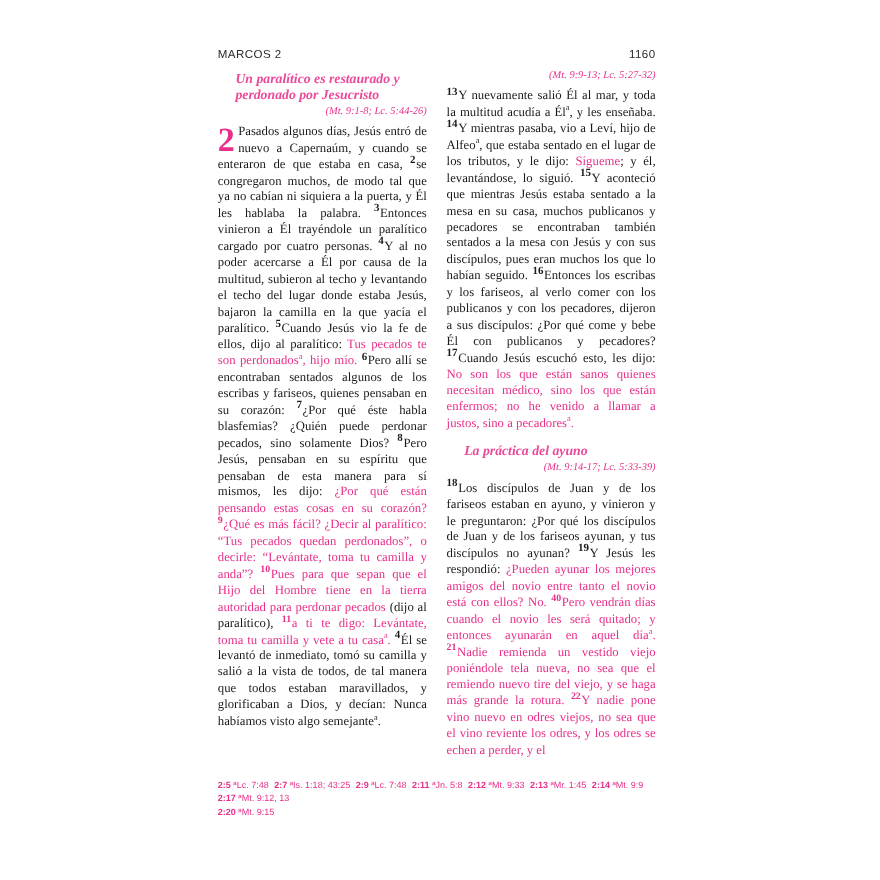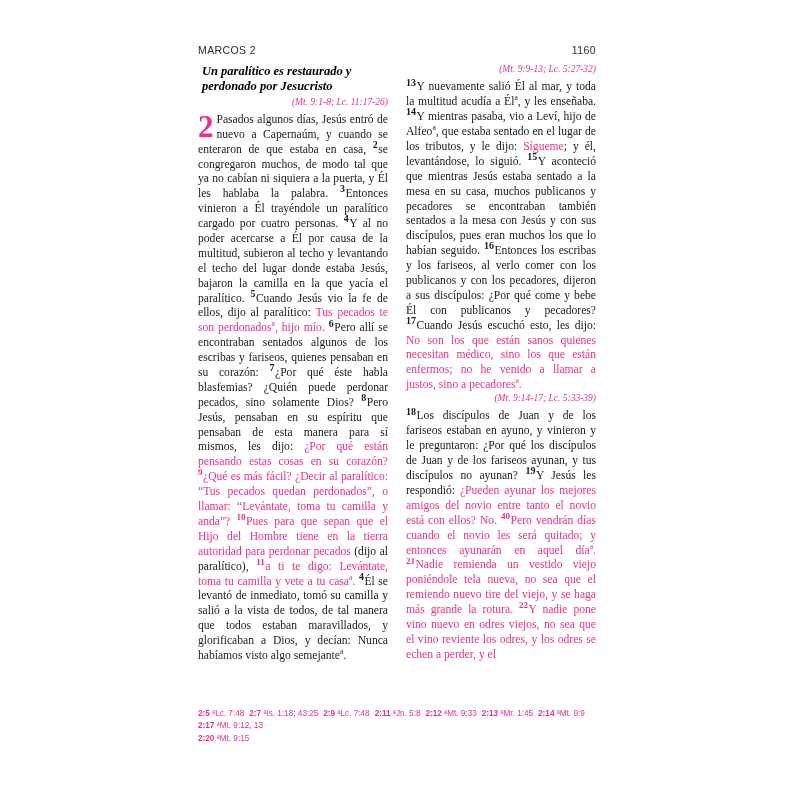--- a/index.html
+++ b/index.html
@@ -44,22 +44,22 @@
   }
   .col {
     width: 190px;
   }
   .section-head {
     font-family: "Liberation Serif", serif;
     font-style: italic;
     font-weight: bold;
     font-size: 12.5px;
     line-height: 1.22;
-    color: #000000;
-    margin: 0 0 2px 4px;
+    color: #ec4899;
+    margin: 0 0 2px 16px;
   }
   .section-head.spaced {
     margin-top: 10px;
   }
   .xref-line {
     font-family: "Liberation Serif", serif;
     font-style: italic;
     font-size: 9.5px;
     color: #e8308a;
     margin: 0 0 5px 0;
@@ -137,49 +137,50 @@
 
   <div class="running-head">
     <span class="book">MARCOS 2</span>
     <span class="pageno">1160</span>
   </div>
 
   <div class="columns">
 
     <div class="col">
       <div class="section-head">Un paralítico es restaurado y perdonado por Jesucristo</div>
-      <div class="xref-line">(Mt. 9:1-8; Lc. 11:17-26)</div>
+      <div class="xref-line">(Mt. 9:1-8; Lc. 5:44-26)</div>
 
       <p class="para dropcap-para">
         <span class="dropcap">2</span><span>Pasados algunos días, Jesús entró de nuevo a Capernaúm, y cuando se enteraron de que estaba en casa,</span>
         <span class="vn">2</span><span>se congregaron muchos, de modo tal que ya no cabían ni siquiera a la puerta, y Él les hablaba la palabra.</span>
         <span class="vn">3</span><span>Entonces vinieron a Él trayéndole un paralítico cargado por cuatro personas.</span>
         <span class="vn">4</span><span>Y al no poder acercarse a Él por causa de la multitud, subieron al techo y levantando el techo del lugar donde estaba Jesús, bajaron la camilla en la que yacía el paralítico.</span>
         <span class="vn">5</span><span>Cuando Jesús vio la fe de ellos, dijo al paralítico: </span><span class="red">Tus pecados te son perdonados</span><span class="fn red">a</span><span class="red">, hijo mío.</span>
         <span class="vn">6</span><span>Pero allí se encontraban sentados algunos de los escribas y fariseos, quienes pensaban en su corazón:</span>
         <span class="vn">7</span><span>¿Por qué éste habla blasfemias? ¿Quién puede perdonar pecados, sino solamente Dios?</span>
         <span class="vn">8</span><span>Pero Jesús, pensaban en su espíritu que pensaban de esta manera para sí mismos, les dijo: </span><span class="red">¿Por qué están pensando estas cosas en su corazón?</span>
-        <span class="vn-red">9</span><span class="red">¿Qué es más fácil? ¿Decir al paralítico: “Tus pecados quedan perdonados”, o llamar: “Levántate, toma tu camilla y anda”?</span>
+        <span class="vn-red">9</span><span class="red">¿Qué es más fácil? ¿Decir al paralítico: “Tus pecados quedan perdonados”, o decirle: “Levántate, toma tu camilla y anda”?</span>
         <span class="vn-red">10</span><span class="red">Pues para que sepan que el Hijo del Hombre tiene en la tierra autoridad para perdonar pecados</span><span> (dijo al paralítico),</span>
         <span class="vn-red">11</span><span class="red">a ti te digo: Levántate, toma tu camilla y vete a tu casa</span><span class="fn red">a</span><span class="red">.</span>
         <span class="vn">4</span><span>Él se levantó de inmediato, tomó su camilla y salió a la vista de todos, de tal manera que todos estaban maravillados, y glorificaban a Dios, y decían: Nunca habíamos visto algo semejante</span><span class="fn">a</span><span>.</span>
       </p>
     </div>
 
     <div class="col">
       <div class="xref-line">(Mt. 9:9-13; Lc. 5:27-32)</div>
 
       <p class="para">
         <span class="vn">13</span><span>Y nuevamente salió Él al mar, y toda la multitud acudía a Él</span><span class="fn">a</span><span>, y les enseñaba.</span>
         <span class="vn">14</span><span>Y mientras pasaba, vio a Leví, hijo de Alfeo</span><span class="fn">a</span><span>, que estaba sentado en el lugar de los tributos, y le dijo: </span><span class="red">Sígueme</span><span>; y él, levantándose, lo siguió.</span>
         <span class="vn">15</span><span>Y aconteció que mientras Jesús estaba sentado a la mesa en su casa, muchos publicanos y pecadores se encontraban también sentados a la mesa con Jesús y con sus discípulos, pues eran muchos los que lo habían seguido.</span>
         <span class="vn">16</span><span>Entonces los escribas y los fariseos, al verlo comer con los publicanos y con los pecadores, dijeron a sus discípulos: ¿Por qué come y bebe Él con publicanos y pecadores?</span>
         <span class="vn">17</span><span>Cuando Jesús escuchó esto, les dijo: </span><span class="red">No son los que están sanos quienes necesitan médico, sino los que están enfermos; no he venido a llamar a justos, sino a pecadores</span><span class="fn red">a</span><span class="red">.</span>
       </p>
 
+      <div class="section-head spaced">La práctica del ayuno</div>
       <div class="xref-line">(Mt. 9:14-17; Lc. 5:33-39)</div>
 
       <p class="para">
         <span class="vn">18</span><span>Los discípulos de Juan y de los fariseos estaban en ayuno, y vinieron y le preguntaron: ¿Por qué los discípulos de Juan y de los fariseos ayunan, y tus discípulos no ayunan?</span>
         <span class="vn">19</span><span>Y Jesús les respondió: </span><span class="red">¿Pueden ayunar los mejores amigos del novio entre tanto el novio está con ellos? No.</span>
         <span class="vn-red">40</span><span class="red">Pero vendrán días cuando el novio les será quitado; y entonces ayunarán en aquel día</span><span class="fn red">a</span><span class="red">.</span>
         <span class="vn-red">21</span><span class="red">Nadie remienda un vestido viejo poniéndole tela nueva, no sea que el remiendo nuevo tire del viejo, y se haga más grande la rotura.</span>
         <span class="vn-red">22</span><span class="red">Y nadie pone vino nuevo en odres viejos, no sea que el vino reviente los odres, y los odres se echen a perder, y el</span>
       </p>
     </div>

